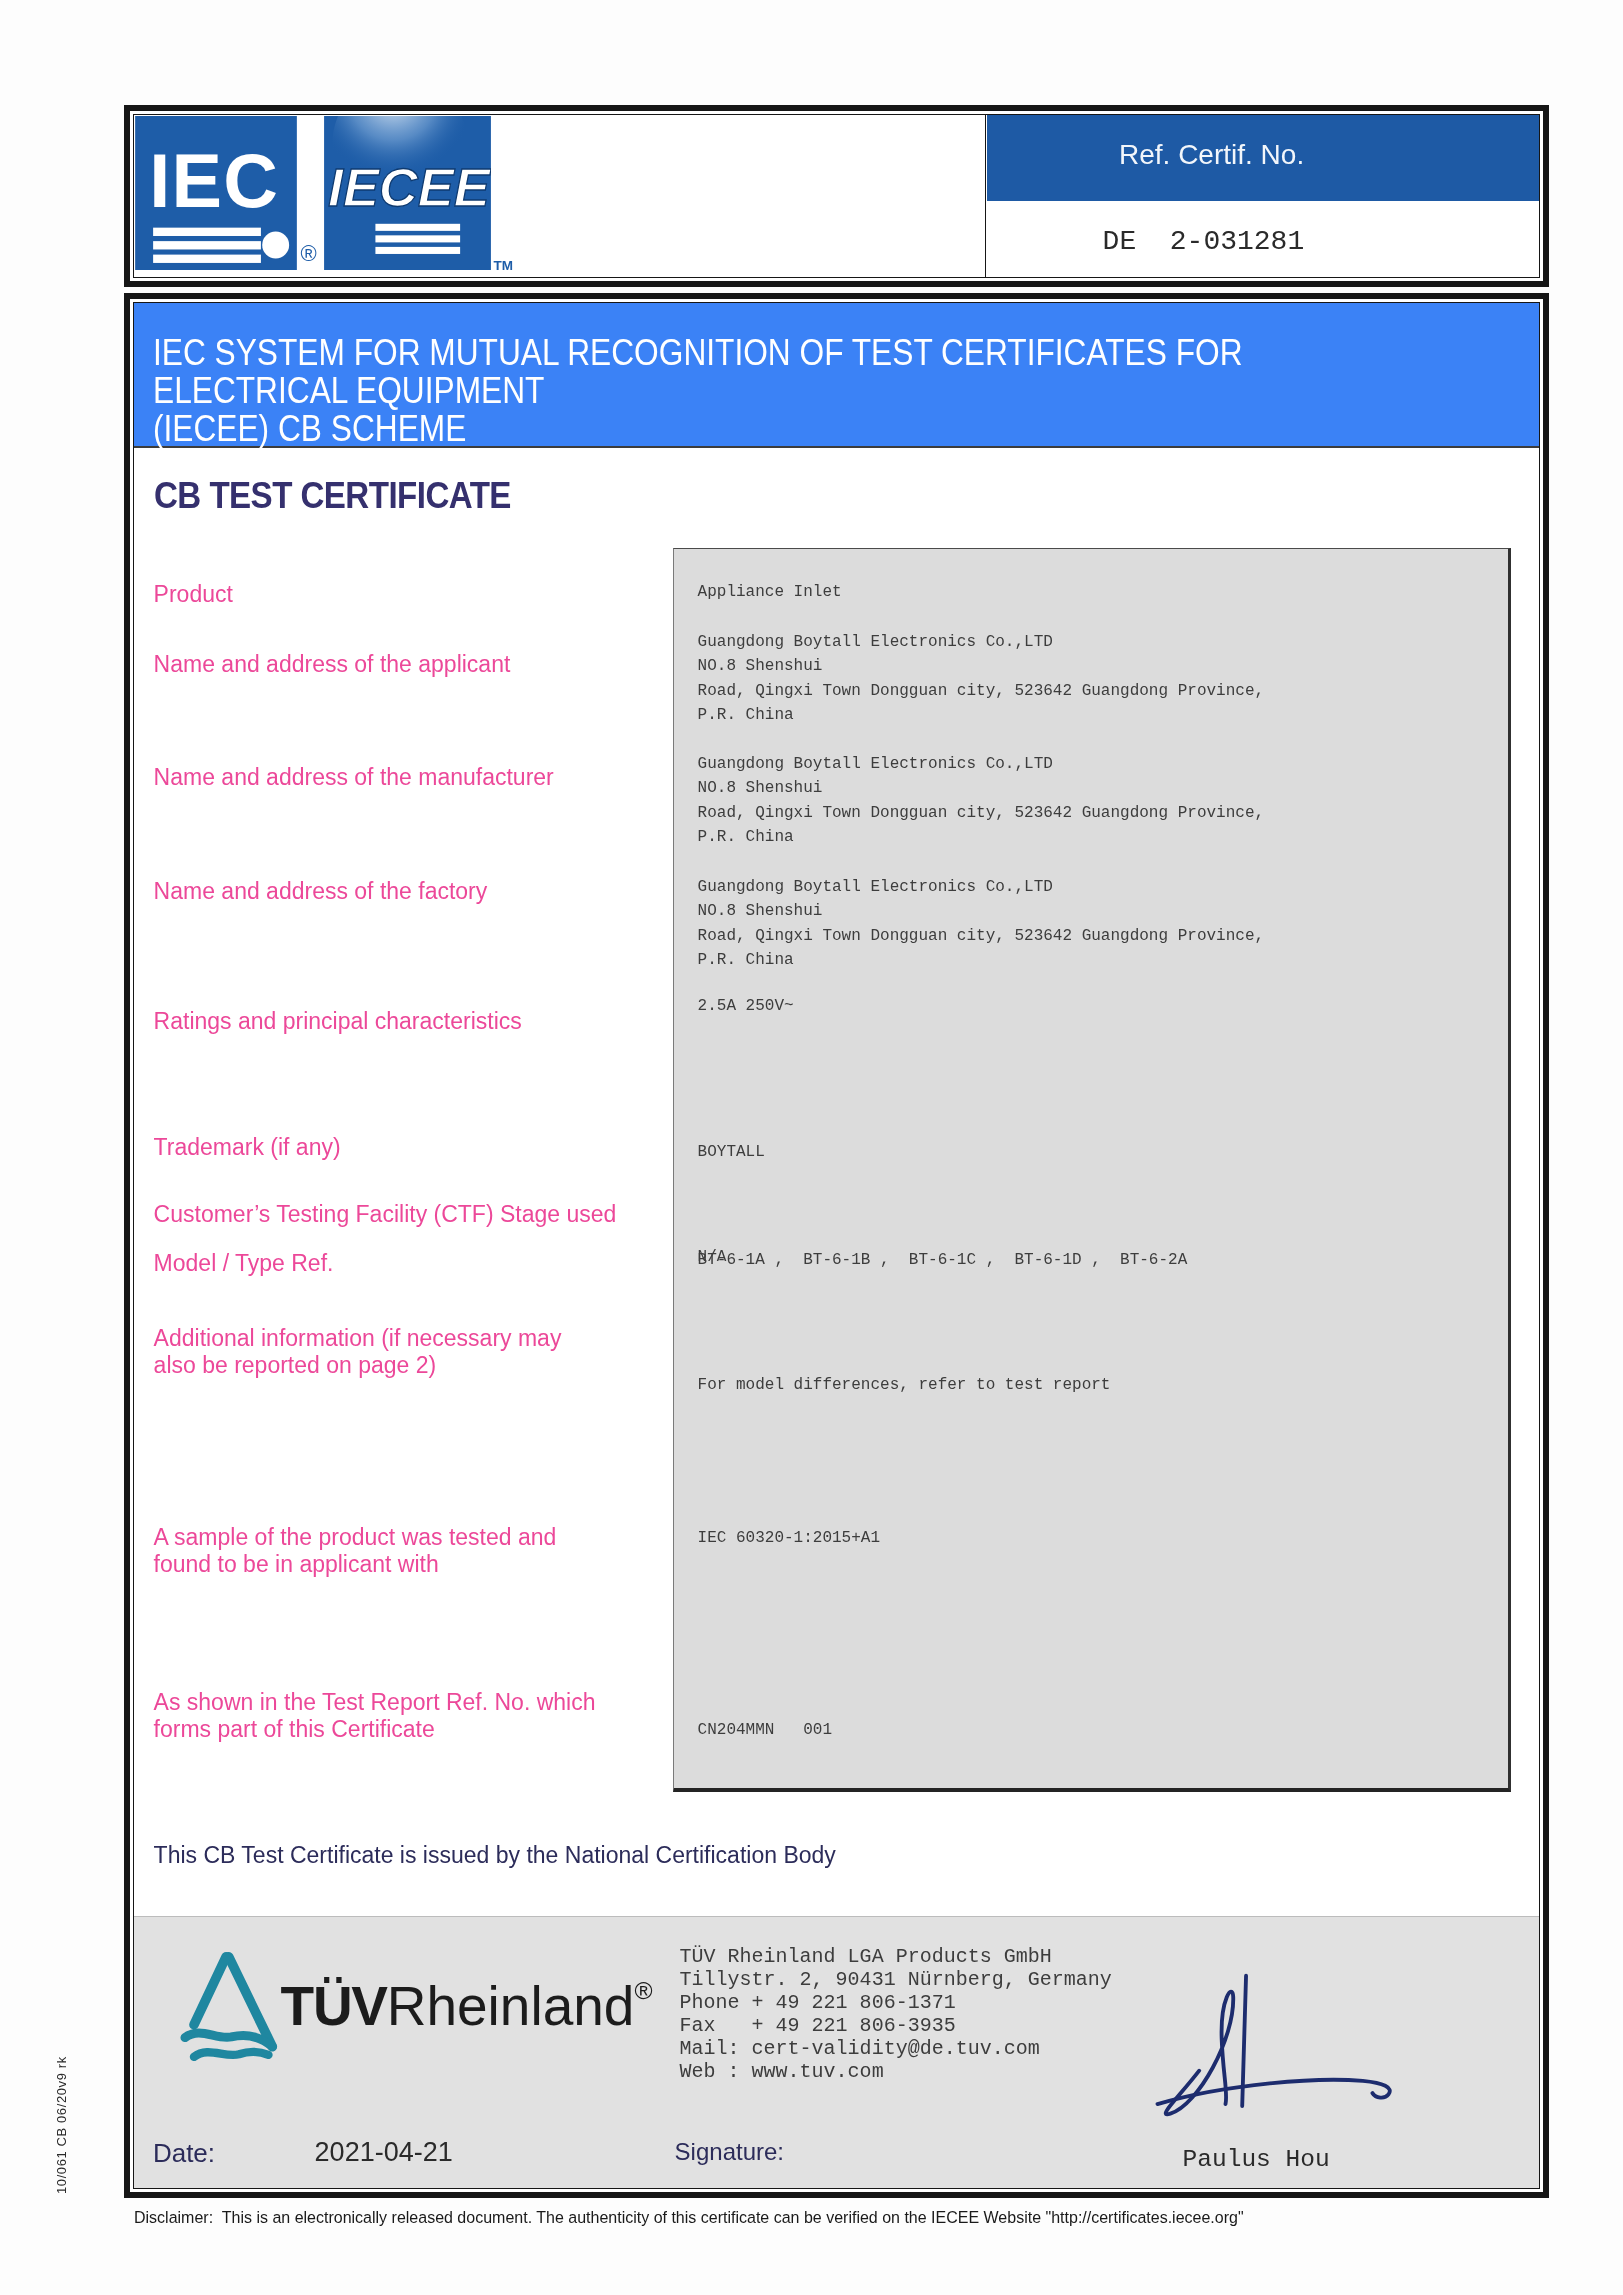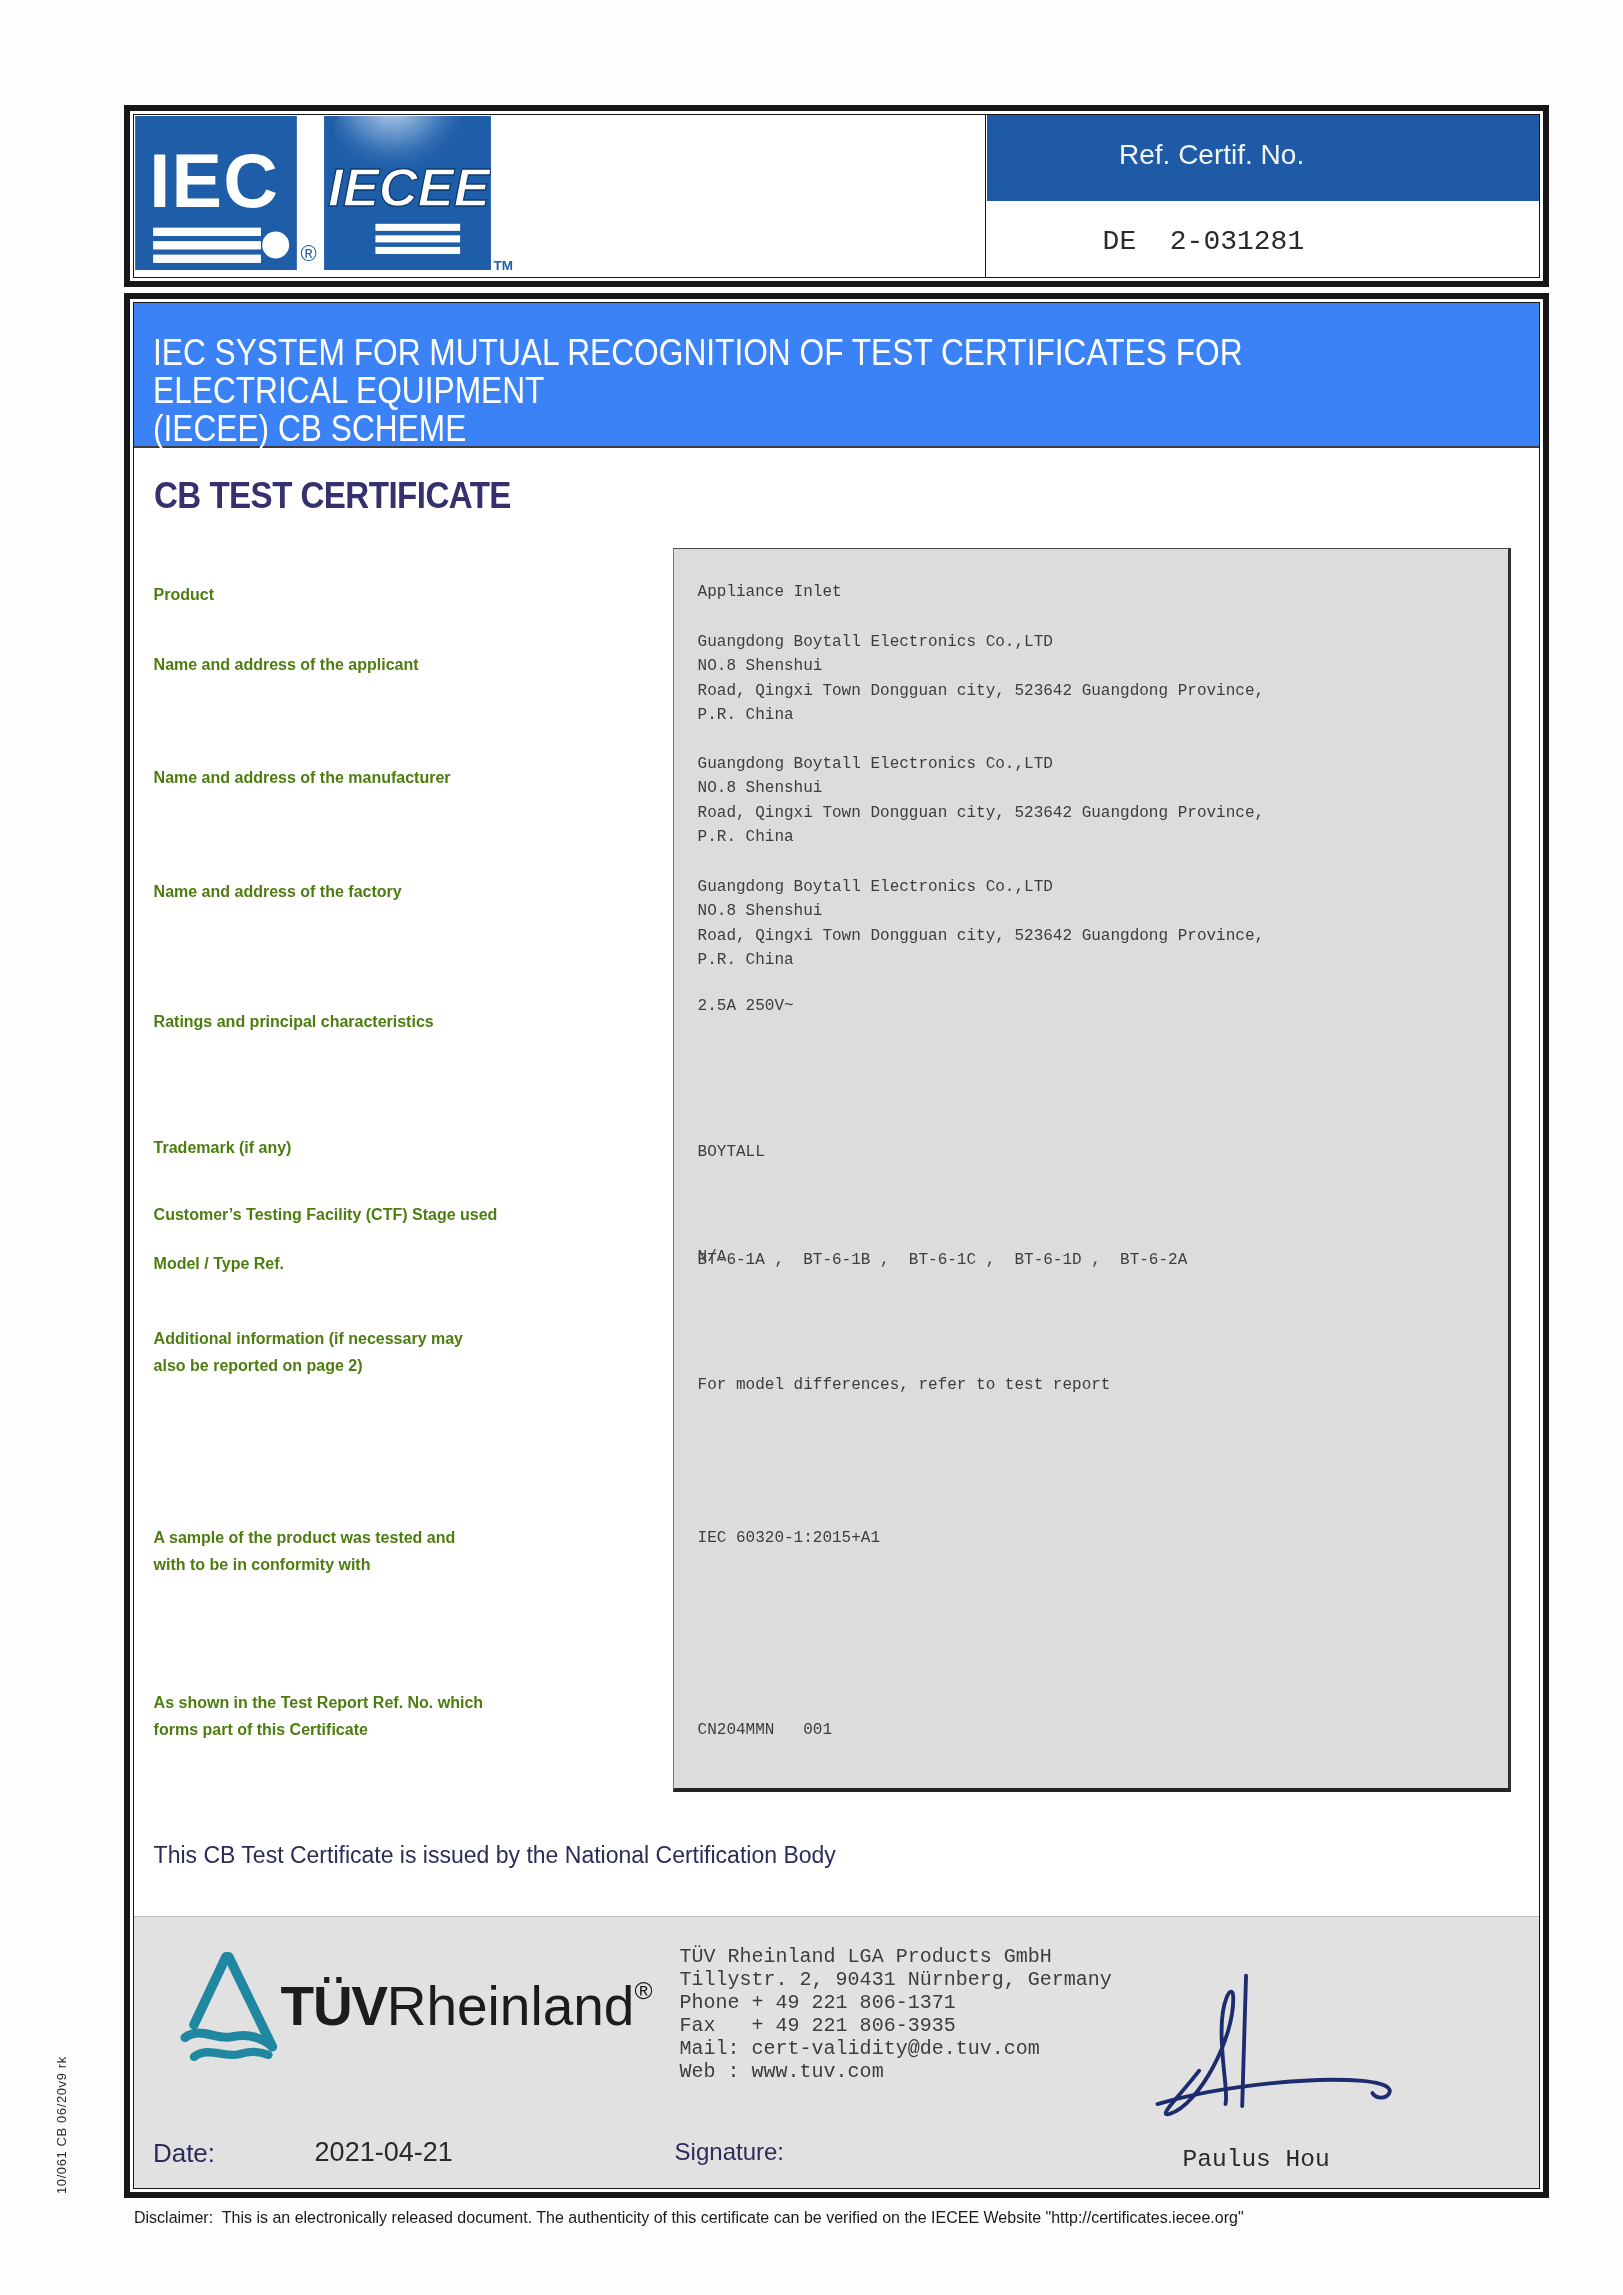--- a/index.html
+++ b/index.html
@@ -29,22 +29,22 @@
             border:6.4px solid #161616;box-sizing:border-box;background:#fff;}
   .main-inner{position:absolute;inset:2.6px;border:1.3px solid #161616;overflow:hidden;}
 
   .banner{position:absolute;left:0;top:0;width:1405px;height:145px;background:#3b82f6;
           border-bottom:2.6px solid #3c3c3c;box-sizing:border-box;}
   .banner-text{position:absolute;left:19.3px;top:31px;font-size:36px;line-height:38px;
                color:#ffffff;letter-spacing:0px;}
   .cert-title{position:absolute;left:20px;top:172px;font-size:36px;font-weight:bold;
               color:#35306e;letter-spacing:-0.6px;}
 
-  .field-label{position:absolute;left:20px;width:521px;font-size:16px;line-height:27px;
-               color:#4d7c0f;font-weight:bold;}
+  .field-label{position:absolute;left:20px;width:521px;font-size:23px;line-height:27px;
+               color:#ec4899;}
   .gray-box{position:absolute;left:539px;top:245px;width:838px;height:1244px;background:#dcdcdc;
             border-top:1.9px solid #4a4a4a;border-left:1.9px solid #7a7a7a;
             border-right:3.2px solid #303030;border-bottom:4.5px solid #242424;box-sizing:border-box;}
   .field-value{position:absolute;left:564px;font-family:"Liberation Mono",monospace;
                font-size:16px;line-height:24.5px;color:#3d3d3d;}
   .issued-line{position:absolute;left:20px;top:1539px;font-size:23px;color:#2c2c5a;}
 
   
   .band{position:absolute;left:0;top:1613px;width:1405px;height:272px;background:#e1e1e1;
         border-top:1.3px solid #bcbcbc;box-sizing:border-box;}
@@ -129,21 +129,21 @@
       <div class="field-label ws-preline" style="top:348px;">Name and address of the applicant</div>
       <div class="field-label ws-preline" style="top:461px;">Name and address of the manufacturer</div>
       <div class="field-label ws-preline" style="top:575px;">Name and address of the factory</div>
       <div class="field-label ws-preline" style="top:705px;">Ratings and principal characteristics</div>
       <div class="field-label ws-preline" style="top:831px;">Trademark (if any)</div>
       <div class="field-label ws-preline" style="top:898px;">Customer’s Testing Facility (CTF) Stage used</div>
       <div class="field-label ws-preline" style="top:947px;">Model / Type Ref.</div>
       <div class="field-label ws-preline" style="top:1022px;">Additional information (if necessary may
 also be reported on page 2)</div>
       <div class="field-label ws-preline" style="top:1221px;">A sample of the product was tested and
-with to be in conformity with</div>
+found to be in applicant with</div>
       <div class="field-label ws-preline" style="top:1386px;">As shown in the Test Report Ref. No. which
 forms part of this Certificate</div>
 
       <div class="field-value ws-pre" style="top:277px;">Appliance Inlet</div>
       <div class="field-value ws-pre" style="top:327px;">Guangdong Boytall Electronics Co.,LTD
 NO.8 Shenshui
 Road, Qingxi Town Dongguan city, 523642 Guangdong Province,
 P.R. China</div>
       <div class="field-value ws-pre" style="top:449px;">Guangdong Boytall Electronics Co.,LTD
 NO.8 Shenshui

